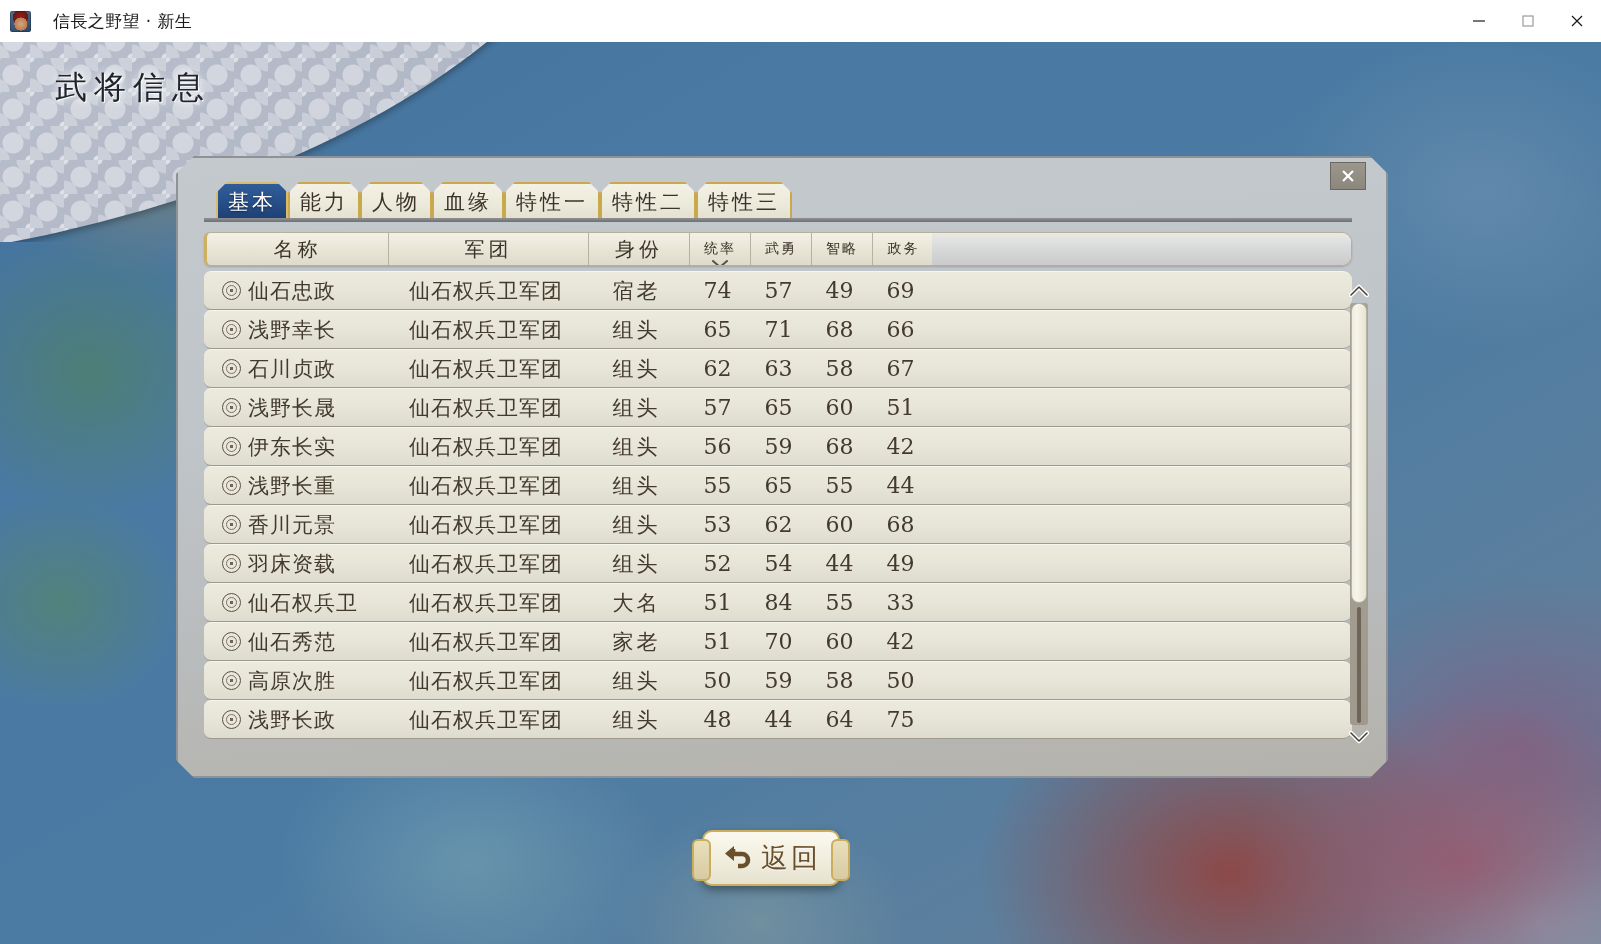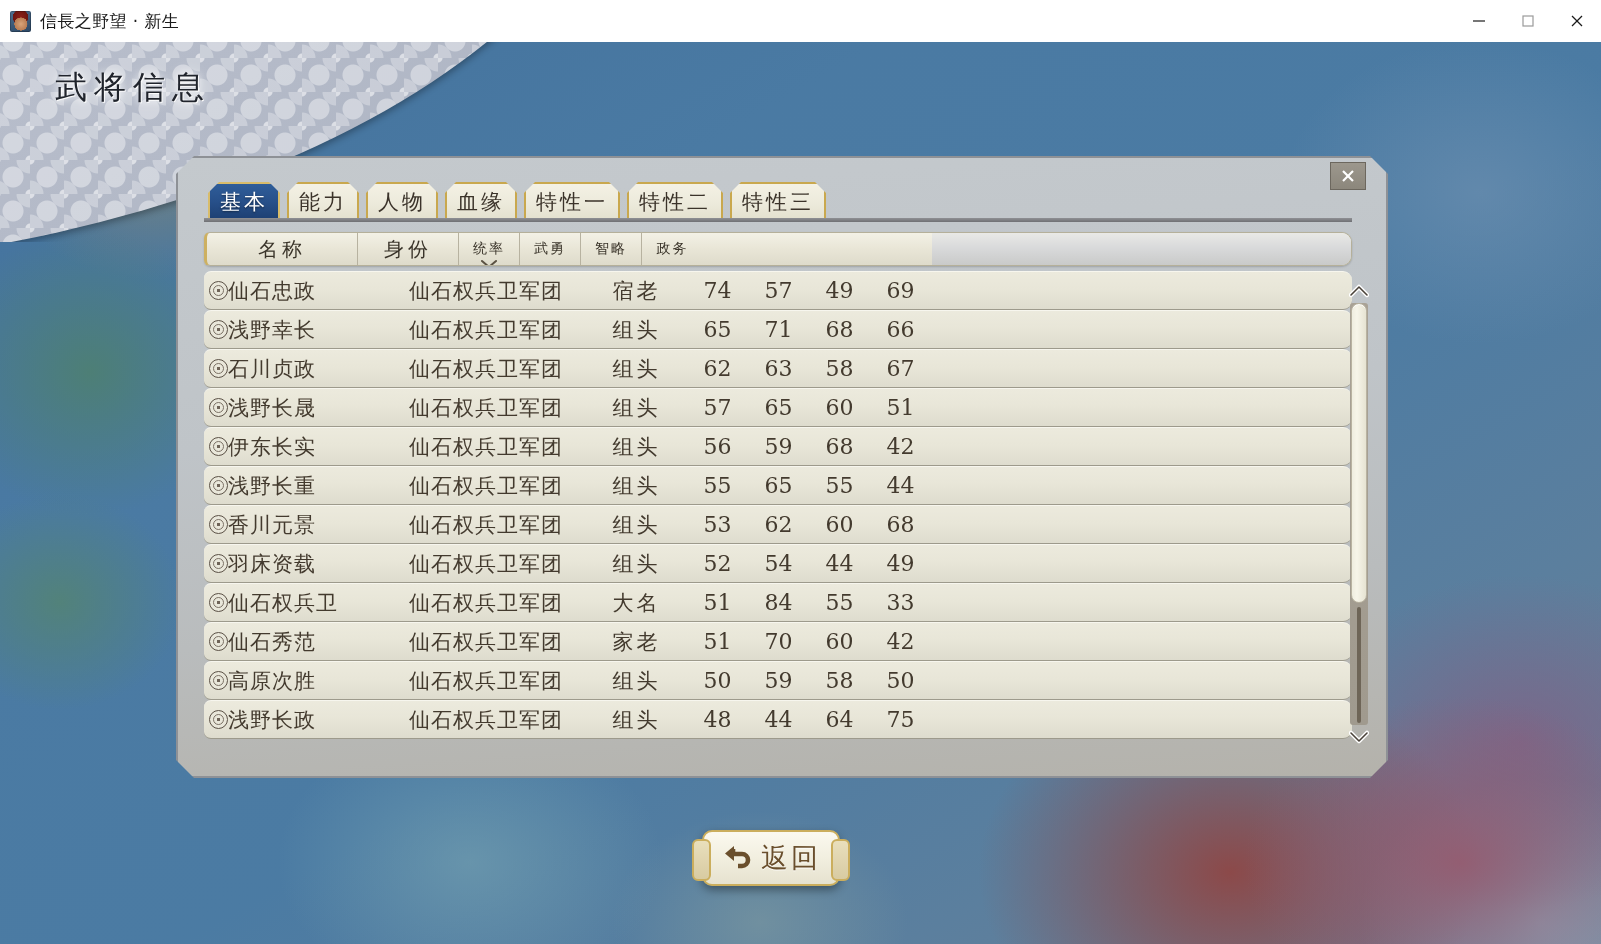--- a/index.html
+++ b/index.html
@@ -29,21 +29,21 @@
     height: 42px;
     background: #ffffff;
     display: flex;
     align-items: center;
     z-index: 60;
   }
   #titlebar-left {
     display: flex;
     align-items: center;
     padding-left: 10px;
-    gap: 9px;
+    gap: 22px;
     flex: 1;
   }
   .app-icon {
     width: 21px; height: 21px;
     border-radius: 2px;
     background:
       radial-gradient(circle at 52% 62%, #d8a47a 0%, #b97c52 38%, transparent 39%),
       radial-gradient(circle at 50% 30%, #8e2018 0%, #6d1610 42%, transparent 43%),
       linear-gradient(160deg, #4f6f8f 0%, #2b4765 100%);
     box-shadow: inset 0 0 0 1px rgba(0,0,0,.22);
@@ -155,23 +155,23 @@
     z-index: 40;
     cursor: default;
   }
   #dialog-close svg { display:block; }
 
   
   #tabs {
     position: relative;
     display: flex;
     align-items: flex-end;
-    gap: 7px;
+    gap: 0;
     height: 42px;
-    margin-left: 8px;
+    margin-left: 16px;
   }
   .tab {
     position: relative;
     height: 38px;
     display: flex;
     align-items: center;
     justify-content: center;
     font-family: "DejaVu Serif", "Liberation Serif", serif;
     font-size: 21px;
     letter-spacing: 3px;
@@ -229,21 +229,21 @@
     display: flex;
     align-items: center;
     justify-content: center;
     font-family: "DejaVu Serif", "Liberation Serif", serif;
     font-size: 20px;
     letter-spacing: 4px;
     color: #3a342a;
     border-right: 1px solid #b7b2a0;
     cursor: default;
   }
-  .hcell.name  { width: 151px; }
+  .hcell.name  { width: 182px; }
   .hcell.corps { width: 200px; }
   .hcell.rank  { width: 101px; }
   .hcell.stat  { width: 61px; letter-spacing: 2px; font-size: 14px; font-family: Liberation Serif, serif; }
   .hcell.last  { border-right: none; }
   .sort-chevron {
     position: absolute;
     bottom: -3px; left: 50%;
     transform: translateX(-50%);
   }
 
@@ -268,23 +268,23 @@
   .cell {
     display: flex;
     align-items: center;
     font-family: "DejaVu Serif", "Liberation Serif", serif;
     font-size: 21px;
     color: #433a2e;
     white-space: nowrap;
   }
   .cell.name {
     width: 182px;
-    padding-left: 5px;
+    padding-left: 18px;
     letter-spacing: 1px;
-    gap: 0;
+    gap: 7px;
   }
   .cell.corps { width: 200px; justify-content: center; letter-spacing: 1px; }
   .cell.rank  { width: 101px; justify-content: center; letter-spacing: 3px; }
   .cell.stat  { width: 61px; justify-content: center; font-size: 22px; letter-spacing: 0; text-align: right; }
 
   .mon {
     flex: 0 0 auto;
     width: 19px; height: 19px;
     border-radius: 50%;
     border: 1.5px solid #5b5146;
@@ -438,20 +438,23 @@
           <div class="tab w3">特性一</div>
           <div class="tab w3">特性二</div>
           <div class="tab w3">特性三</div>
         </div>
       <div id="tab-underline"></div>
 
       <div id="table-header">
           <div class="hcell name">
             <span>名称</span>
           </div>
+          <div class="hcell corps">
+            <span>军团</span>
+          </div>
           <div class="hcell rank">
             <span>身份</span>
           </div>
           <div class="hcell stat">
             <span>统率</span>
             <svg class="sort-chevron" width="18" height="10" viewBox="0 0 18 10">
               <path d="M2 2 L9 8 L16 2" fill="none" stroke="#5b5243" stroke-width="2" stroke-linecap="round" stroke-linejoin="round"></path>
             </svg>
           </div>
           <div class="hcell stat">

